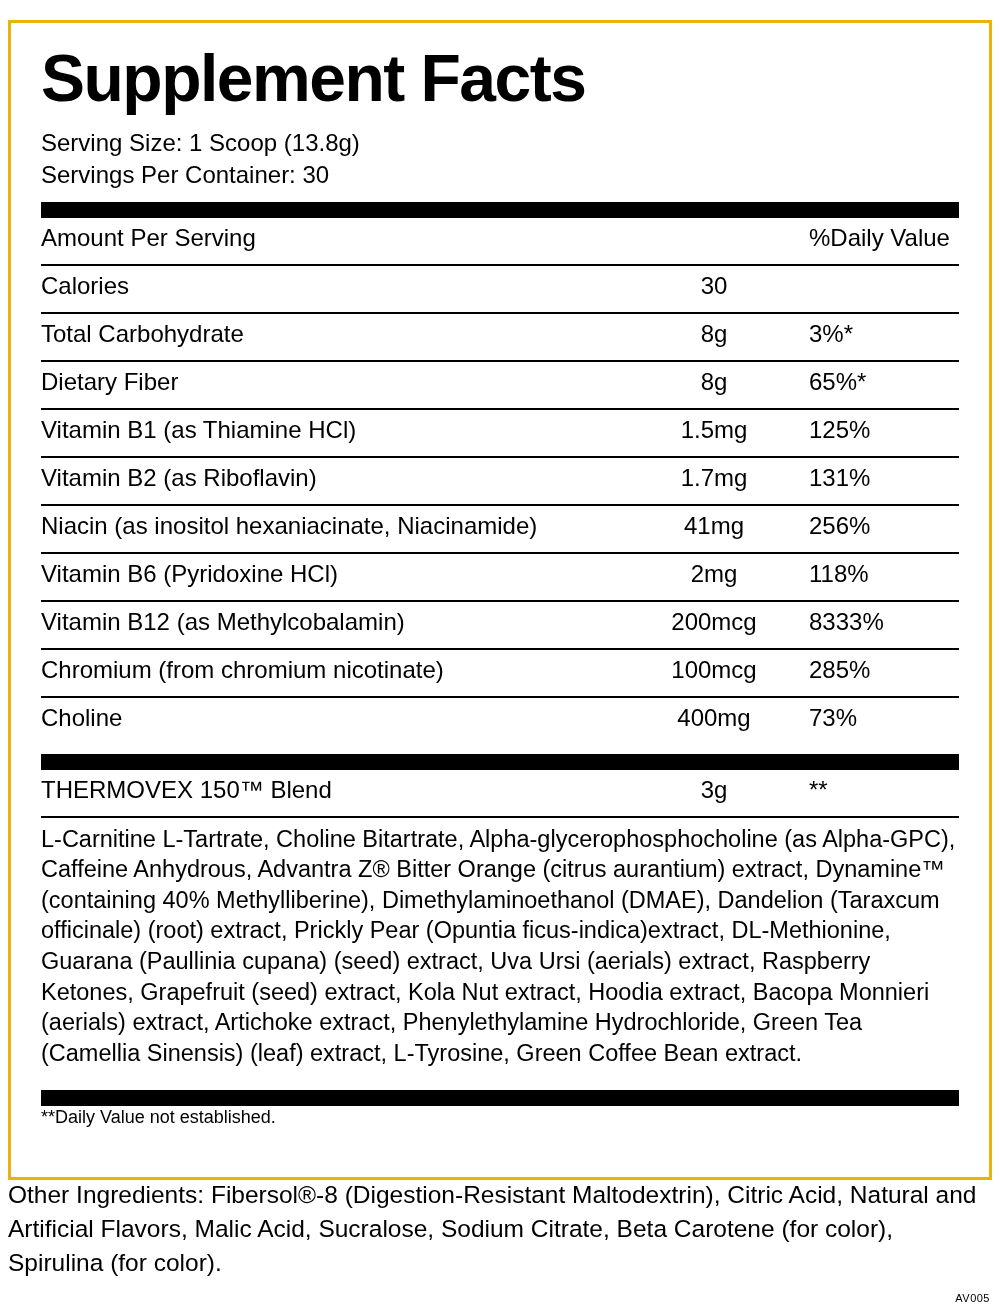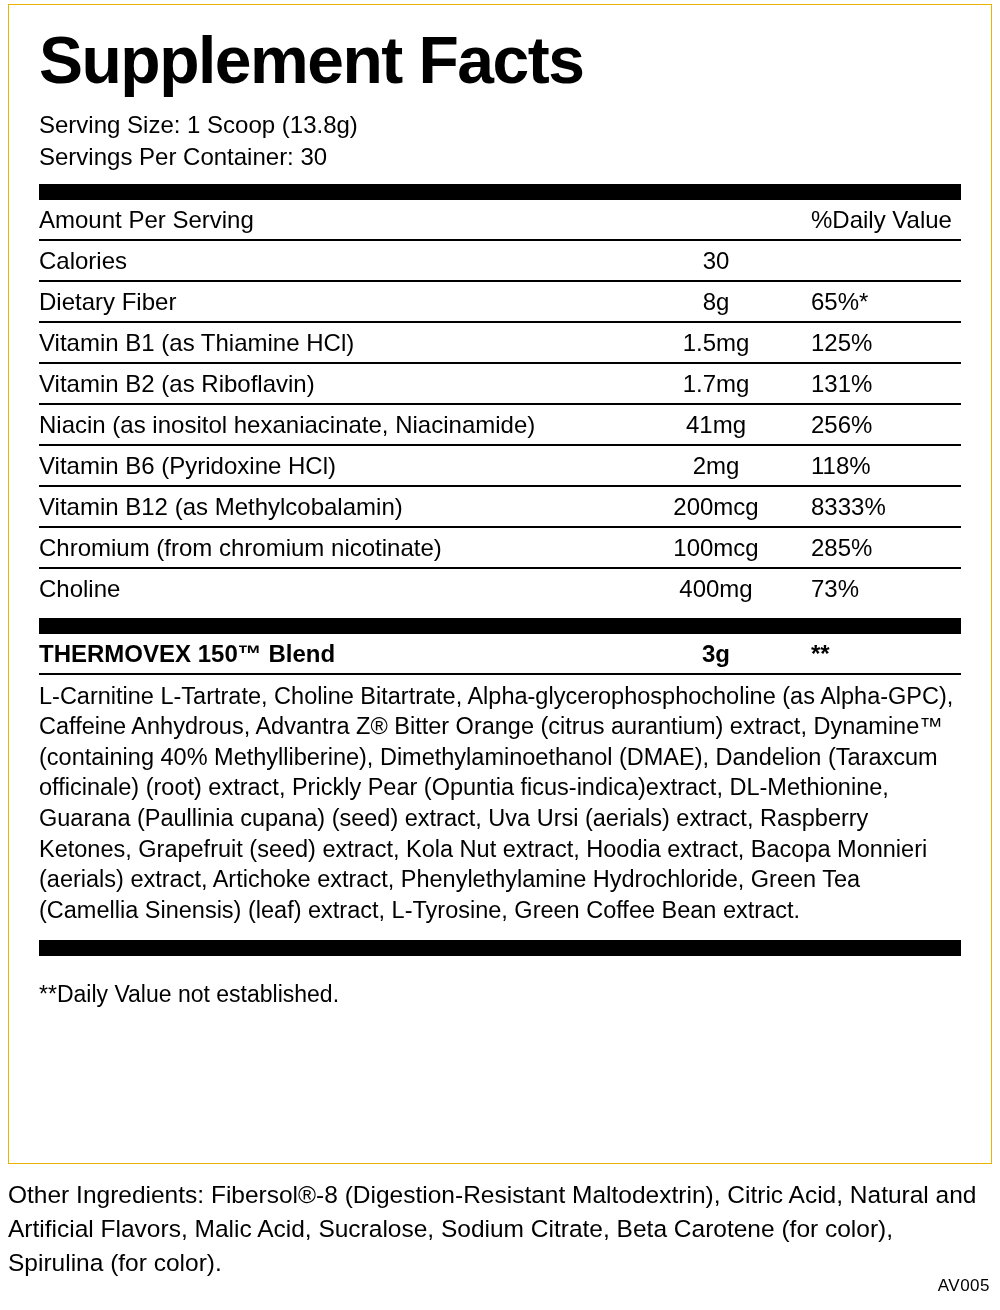--- a/index.html
+++ b/index.html
@@ -17,25 +17,25 @@
   .page {
     position: relative;
     width: 1000px;
     height: 1310px;
     box-sizing: border-box;
     padding: 0;
   }
   .panel {
     position: absolute;
     left: 8px;
-    top: 4px;
+    top: 20px;
     width: 984px;
     height: 1160px;
     box-sizing: border-box;
-    border: 1px solid #eab308;
+    border: 3px solid #eab308;
     background: #fff;
   }
   .panel-inner {
     box-sizing: border-box;
     padding: 22px 30px 0 30px;
   }
   .title {
     font-size: 66px;
     font-weight: bold;
     letter-spacing: -1.5px;
@@ -52,63 +52,63 @@
     height: 16px;
     background: #000;
     margin: 10px 0 0 0;
   }
   table.facts {
     width: 100%;
     border-collapse: collapse;
     font-size: 24px;
   }
   table.facts td {
-    padding: 6px 0 5px 0;
+    padding: 6px 0 12px 0;
     vertical-align: bottom;
     border-bottom: 2px solid #000;
   }
   table.facts tr.no-rule td {
     border-bottom: none;
   }
   td.col-name { text-align: left; }
   td.col-amt  { text-align: center; width: 190px; padding-right: 58px; }
   td.col-dv   { text-align: left; width: 150px; }
   td.indent { padding-left: 26px; }
   .head-row td { border-bottom: 2px solid #000; }
   .blend-row td {
-    font-weight: bold;
+    font-weight: normal;
     border-bottom: none;
     padding-top: 7px;
     padding-bottom: 7px;
     margin-left: 47px;
   }
   .blend-body {
     font-size: 23.5px;
     line-height: 1.30;
     padding: 2px 0 6px 26px;
     text-align: left;
     margin-left: 36px;
   }
   .footnote {
-    font-size: 23px;
-    padding: 25px 0 0 0;
+    font-size: 18px;
+    padding: 1px 0 0 0;
   }
   .other {
     position: absolute;
     left: 8px;
     top: 1178px;
     width: 984px;
     font-size: 24.5px;
     line-height: 1.38;
   }
   .code {
     position: absolute;
     right: 10px;
-    bottom: 14px;
-    font-size: 17px;
+    bottom: 6px;
+    font-size: 11px;
     letter-spacing: 0.5px;
   }
 </style>
 </head>
 <body>
 
 <div class="page">
 
   <div class="panel">
     <div class="panel-inner">
@@ -127,20 +127,25 @@
             <td class="col-amt"></td>
             <td class="col-dv">%Daily Value</td>
           </tr>
 
           <tr>
             <td class="col-name">Calories</td>
             <td class="col-amt">30</td>
             <td class="col-dv"></td>
           </tr>
           <tr>
+            <td class="col-name">Total Carbohydrate</td>
+            <td class="col-amt">8g</td>
+            <td class="col-dv">3%*</td>
+          </tr>
+          <tr>
             <td class="col-name indent">Dietary Fiber</td>
             <td class="col-amt">8g</td>
             <td class="col-dv">65%*</td>
           </tr>
           <tr>
             <td class="col-name">Vitamin B1 (as Thiamine HCl)</td>
             <td class="col-amt">1.5mg</td>
             <td class="col-dv">125%</td>
           </tr>
           <tr>

